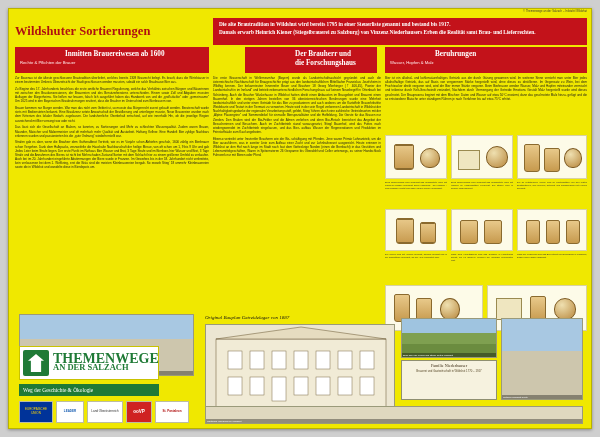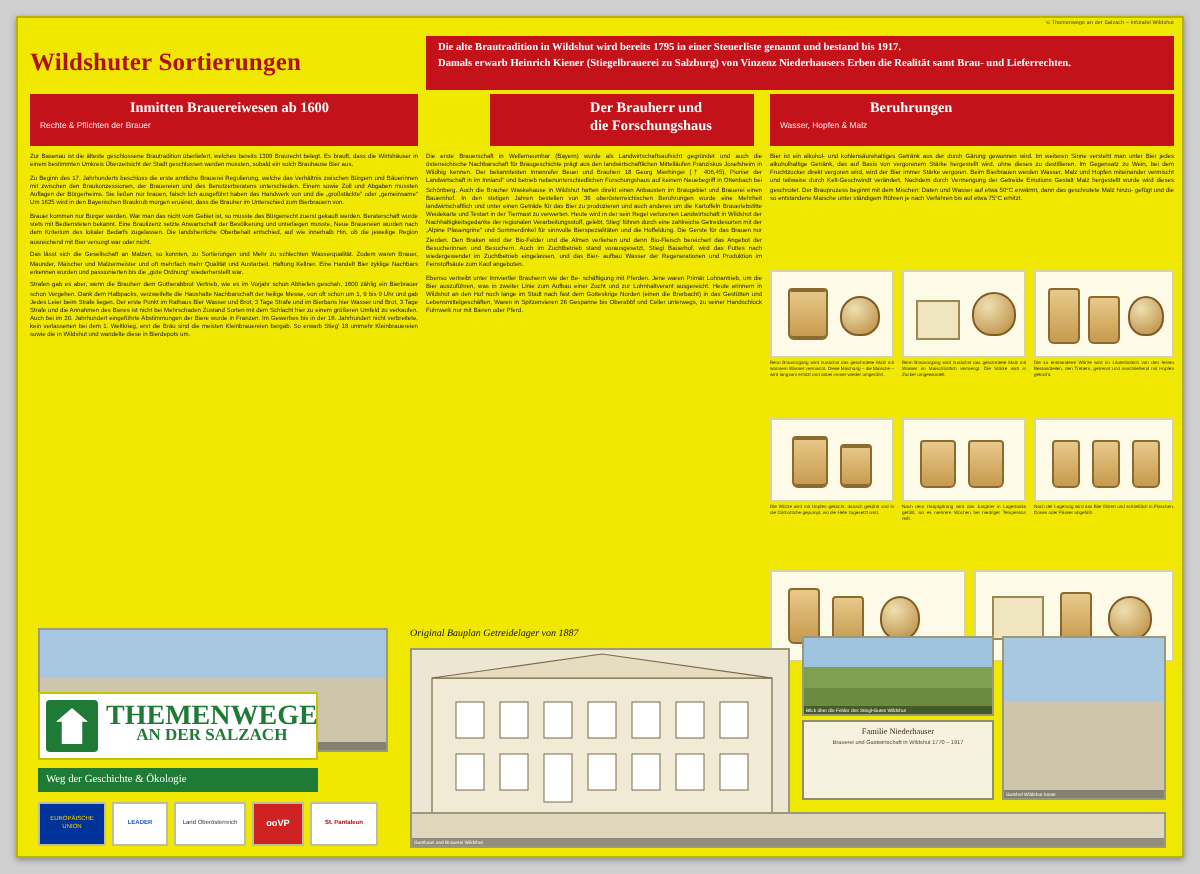--- a/index.html
+++ b/index.html
@@ -150,21 +150,21 @@
     width: 16px; height: 18px;
     background: #ffffff;
     clip-path: polygon(50% 0, 100% 38%, 82% 38%, 82% 100%, 18% 100%, 18% 38%, 0 38%);
   }
   .logo-text .l1 {
     font-family: "Liberation Serif", serif;
     font-weight: bold; font-size: 14px; color: #1f7a36; line-height: 9.5px;
   }
   .logo-text .l2 {
     font-family: "Liberation Serif", serif;
-    font-weight: bold; font-size: 8.5px; color: #1f7a36; line-height: 9.5px; text-align: center;
+    font-weight: bold; font-size: 8.5px; color: #1f7a36; line-height: 9.5px;
   }
   .green-bar {
     position: absolute; left: 10px; bottom: 32px;
     width: 140px; height: 12px; background: #1f7a36; color: #fff;
     font-size: 5.4px; display: flex; align-items: center; padding-left: 4px;
     font-family: "Liberation Serif", serif;
   }
   .sponsor-row {
     position: absolute; left: 10px; bottom: 4px;
     width: 175px; height: 25px;

